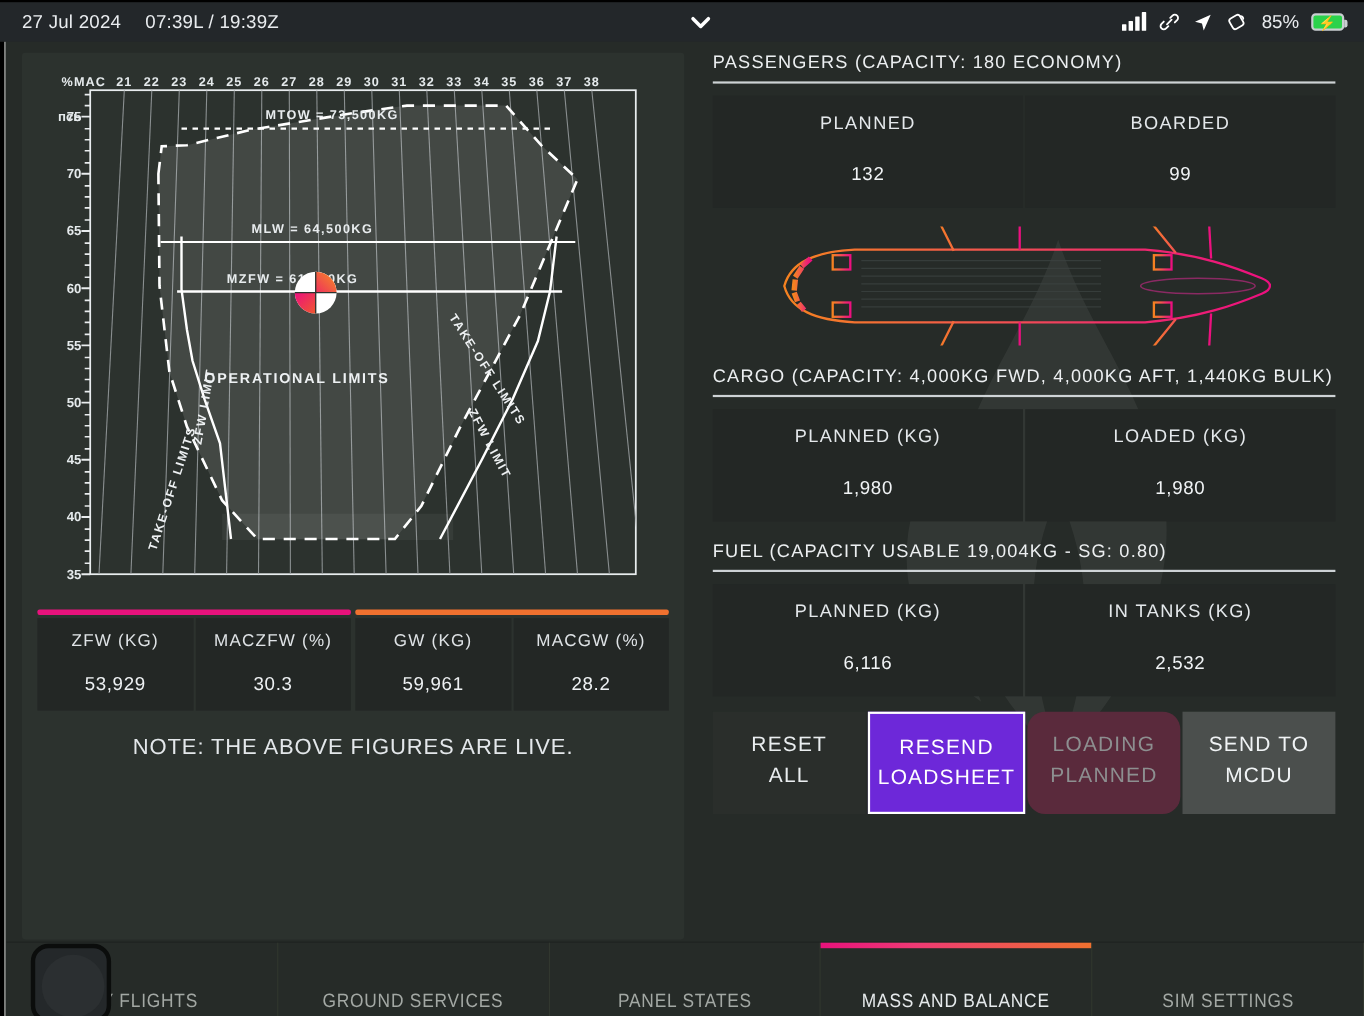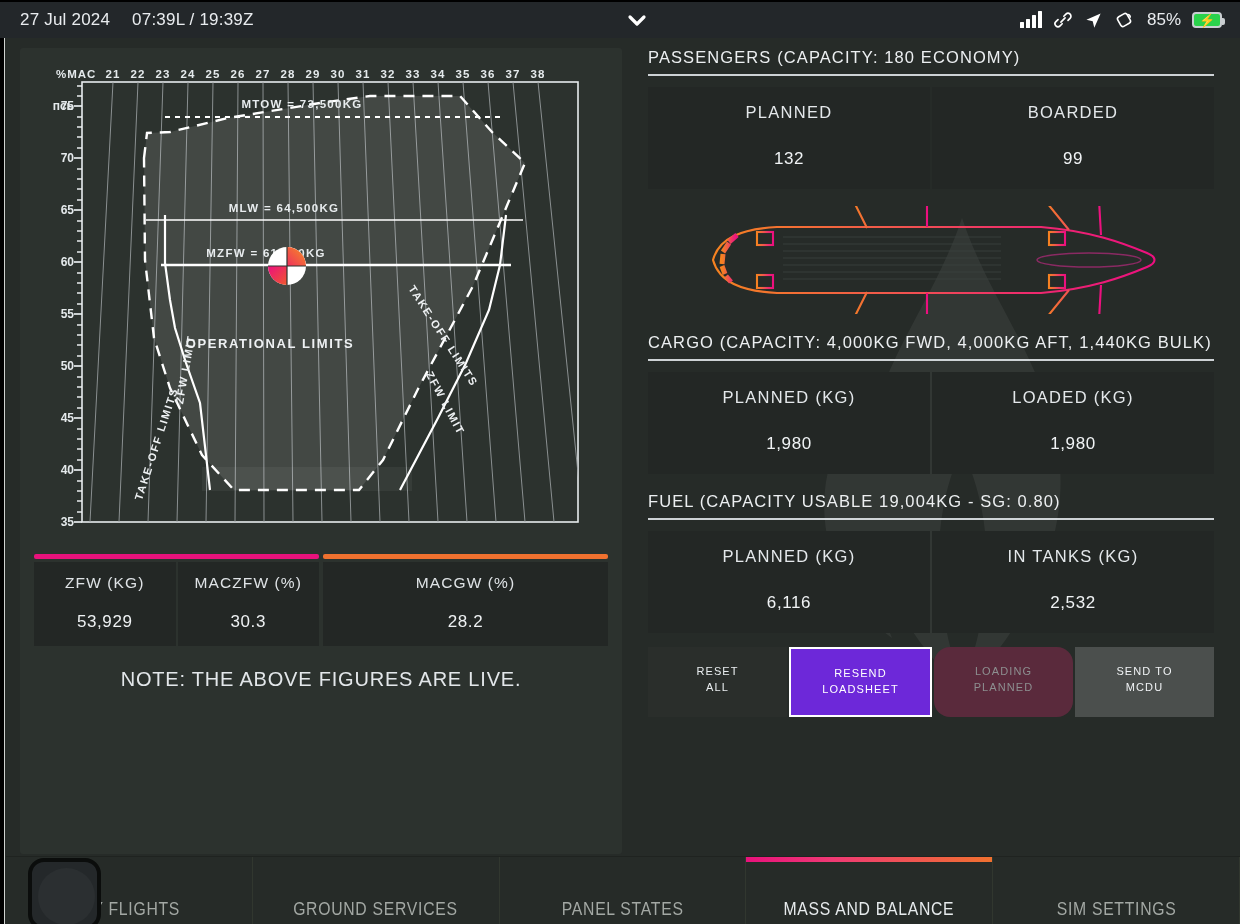--- a/index.html
+++ b/index.html
@@ -135,21 +135,21 @@
     position: relative; z-index: 2;
     margin: 16px 0 18px; height: 110px;
     display: flex; align-items: center; justify-content: center;
   }
 
   .gap-md { height: 18px; }
 
   .btn-row { display: flex; gap: 2px; margin-top: 14px; position: relative; z-index: 2; }
   .btn {
     flex: 1 1 0; text-align: center;
-    padding: 17px 4px; font-size: 11px; letter-spacing: 1.1px;
+    padding: 17px 4px; font-size: 19px; letter-spacing: 1.1px;
     line-height: 1.45; cursor: pointer; user-select: none;
   }
   .btn-reset    { background: #2a2e2b; color: #eaeef0; }
   .btn-resend   { background: #6d28d9; color: #fff; border: 2px solid #fff; }
   .btn-loading  { background: #5a2a3c; color: #8d8f90; border-radius: 16px; }
   .btn-mcdu     { background: #4b4f4d; color: #f0f3f5; }
 
   
   #bottomnav {
     position: absolute; left: 6px; bottom: 0;
@@ -418,20 +418,24 @@
             <div class="metric-cell">
               <div class="metric-label">MACZFW (%)</div>
               <div class="metric-value">30.3</div>
             </div>
           </div>
         </div>
         <div class="metric-group">
           <div class="metric-bar" style="background:#f0712f"></div>
           <div class="metric-cells">
             <div class="metric-cell">
+              <div class="metric-label">GW (KG)</div>
+              <div class="metric-value">59,961</div>
+            </div>
+            <div class="metric-cell">
               <div class="metric-label">MACGW (%)</div>
               <div class="metric-value">28.2</div>
             </div>
           </div>
         </div>
       </div>
 
       <div class="note">NOTE: THE ABOVE FIGURES ARE LIVE.</div>
     </div>
 

